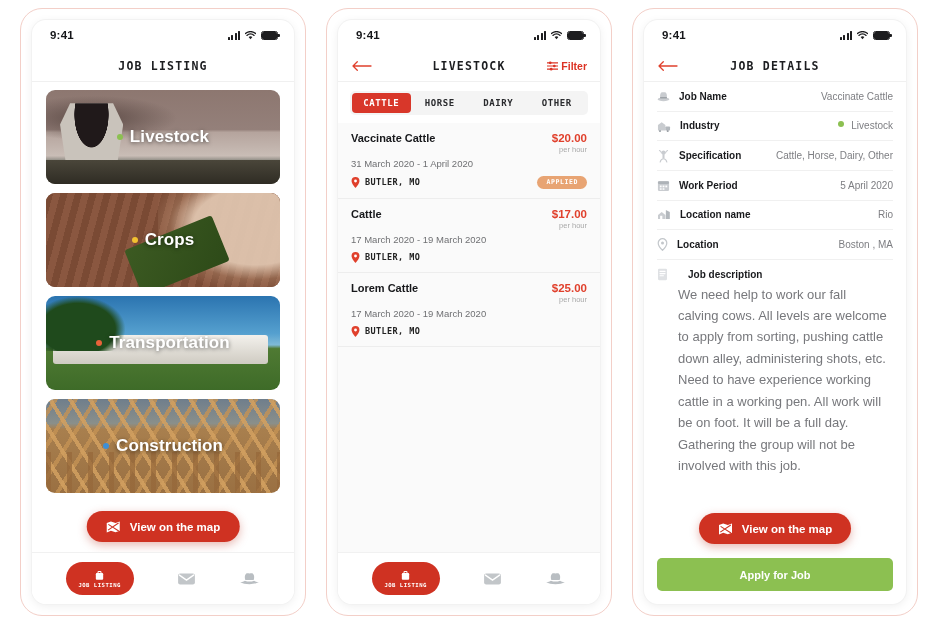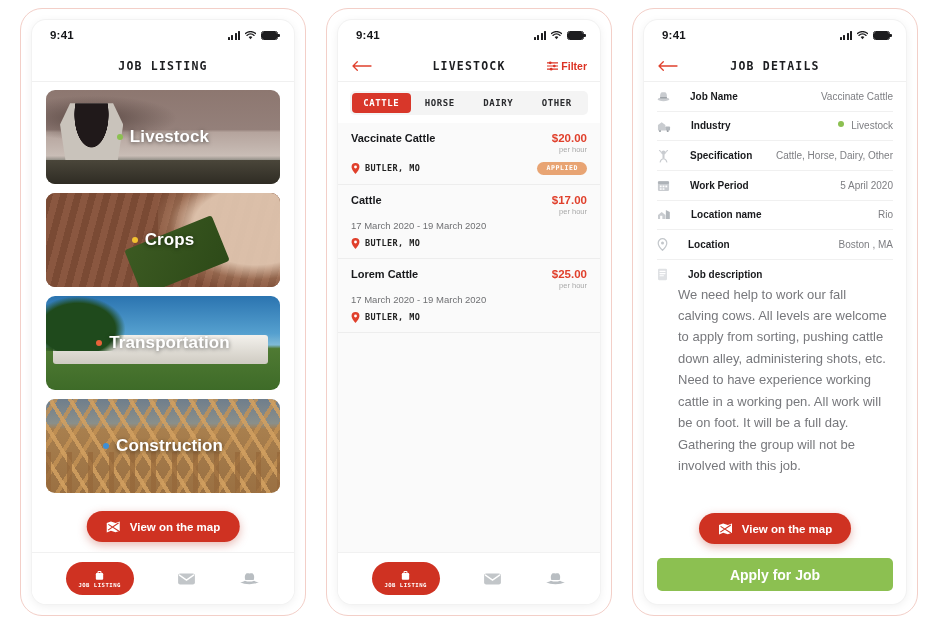--- a/index.html
+++ b/index.html
@@ -292,42 +292,42 @@
     padding: 0 13px;
   }
   .det-row {
     display: flex;
     align-items: flex-start;
     justify-content: space-between;
     padding: 7.5px 0;
     border-bottom: 1px solid #f0f0f0;
     gap: 8px;
   }
-  .det-left { display: flex; align-items: center; gap: 20px; flex: none; }
+  .det-left { display: flex; align-items: center; gap: 9px; flex: none; }
   .det-label { font-size: 10px; font-weight: bold; color: #191a1d; }
   .det-value { font-size: 10px; color: #7d7e82; text-align: right; line-height: 1.35; }
   .det-value.price { color: #e0402c; font-weight: bold; }
   .det-value .dot { display: inline-block; margin-right: 5px; vertical-align: 2px; }
   .desc-head { display: flex; align-items: center; gap: 20px; padding: 8px 0 3px; }
   .desc-body {
     font-size: 13px;
     color: #77787c;
     line-height: 1.65;
     padding: 0 4px 0 0;
   }
   .btn-area { padding: 12px 13px 13px; flex: none; display: flex; flex-direction: column; align-items: center; gap: 14px; }
   .map-btn-p3 { position: static; transform: none; }
   .apply-btn {
     width: 100%;
     background: #8cc051;
     color: #fff;
     height: 33px;
     border-radius: 5px;
     display: flex; align-items: center; justify-content: center;
-    font-size: 14px; font-weight: bold;
+    font-size: 11px; font-weight: bold;
   }
   svg { display: block; }
 </style>
 </head>
 <body>
 
 <div class="stage">
 
   <div class="phone">
     <div class="screen">
@@ -487,20 +487,21 @@
       <div class="joblist">
 
         <div class="job-row">
           <div class="job-top">
             <span class="job-title">Vaccinate Cattle</span>
             <span class="job-price">
               <span>$20.00</span>
               <span class="job-per">per hour</span>
             </span>
           </div>
+          <div class="job-dates">31 March 2020 - 1 April 2020</div>
           <div class="job-bottom">
             <span class="job-loc">
               <span>
                 <svg width="9" height="11" viewBox="0 0 10 12">
                     <path d="M5 0a4.4 4.4 0 0 0-4.4 4.4C.6 7.6 5 12 5 12s4.4-4.4 4.4-7.6A4.4 4.4 0 0 0 5 0z" fill="#e0402c"></path>
                     <circle cx="5" cy="4.3" r="1.6" fill="#fff"></circle>
                   </svg>
               </span>
               <span class="job-loc-text">BUTLER, MO</span>
             </span>

